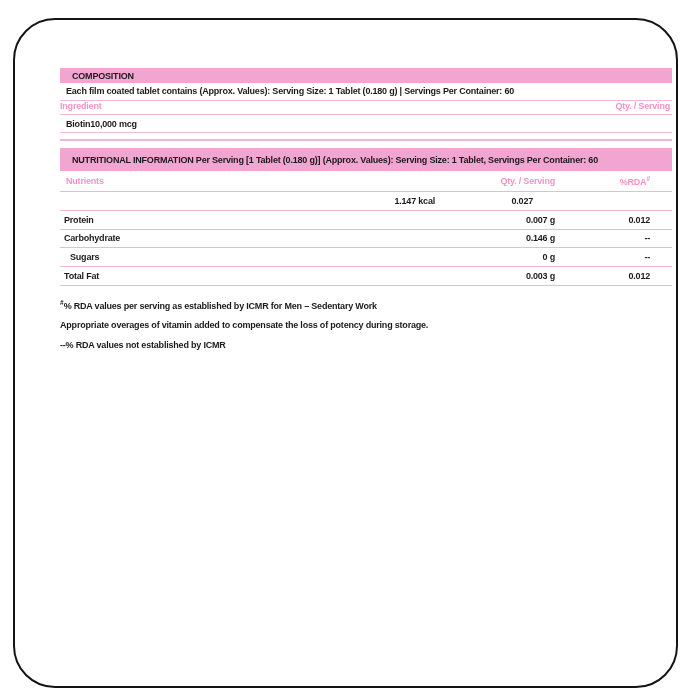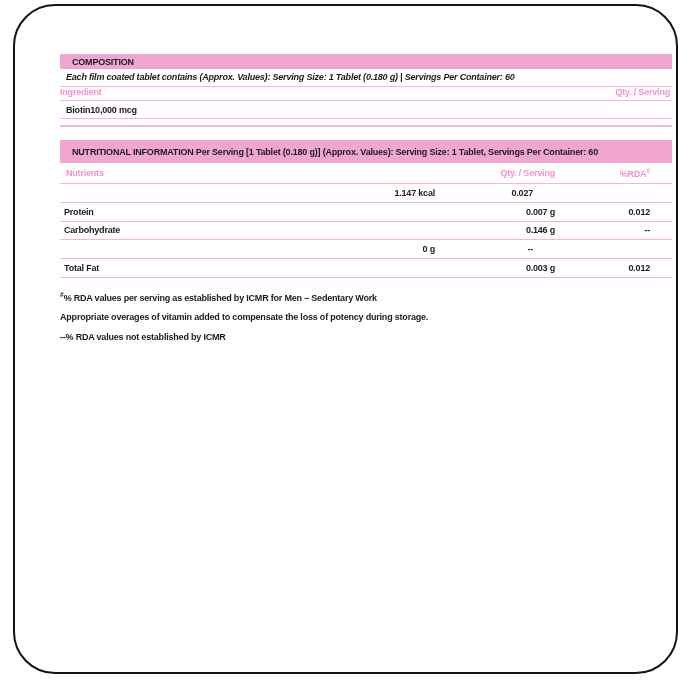--- a/index.html
+++ b/index.html
@@ -9,34 +9,34 @@
     --ink:#1b1b1b;
   }
   html,body{margin:0;padding:0;}
   body{
     width:690px;height:700px;background:#ffffff;position:relative;overflow:hidden;
     font-family:"Liberation Sans", sans-serif;
     font-weight:700;color:var(--ink);
     font-size:9px;letter-spacing:-0.2px;
   }
   .frame{
-    position:absolute;left:13px;top:4px;width:661px;height:666px;
+    position:absolute;left:13px;top:18px;width:661px;height:666px;
     border:2.5px solid #141414;border-radius:42px;background:#fff;
   }
   .content{position:absolute;left:45px;top:48px;width:612px;}
 
   .bar{
     background:var(--pink-bar);
     padding-left:12px;color:var(--ink);
     display:flex;align-items:center;
     box-sizing:border-box;
   }
   .comp-bar{height:15px;}
-  .nut-bar{height:23px;margin-top:13px;}
-  .subtitle{height:17px;line-height:17px;padding-left:6px;font-style:italic;}
+  .nut-bar{height:23px;margin-top:7px;}
+  .subtitle{height:17px;line-height:17px;padding-left:6px;}
 
   .ing-table{border-top:1px solid var(--pink-line);}
   .ing-head{
     display:flex;justify-content:space-between;
     height:14px;border-bottom:1.5px solid var(--pink-line);
     color:var(--pink-text);padding-right:2px;box-sizing:border-box;
   }
   .ing-row{
     display:flex;align-items:center;
     height:18px;border-bottom:1px solid var(--pink-line);
@@ -104,20 +104,21 @@
         <span class="c1">Protein</span>
         <span class="c2">0.007 g</span>
         <span class="c3">0.012</span>
       </div>
       <div class="grid nut-row">
         <span class="c1">Carbohydrate</span>
         <span class="c2">0.146 g</span>
         <span class="c3">--</span>
       </div>
       <div class="grid nut-row indent">
+        <span class="c1">Sugars</span>
         <span class="c2">0 g</span>
         <span class="c3">--</span>
       </div>
       <div class="grid nut-row">
         <span class="c1">Total Fat</span>
         <span class="c2">0.003 g</span>
         <span class="c3">0.012</span>
       </div>
     </div>
 

